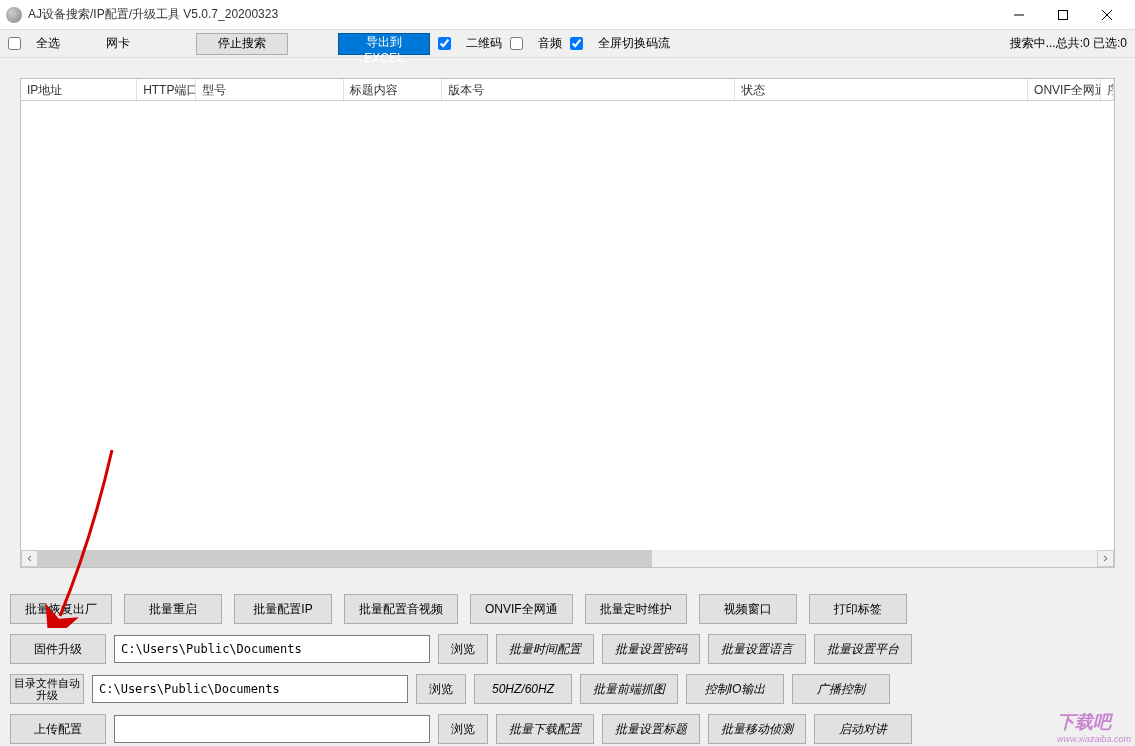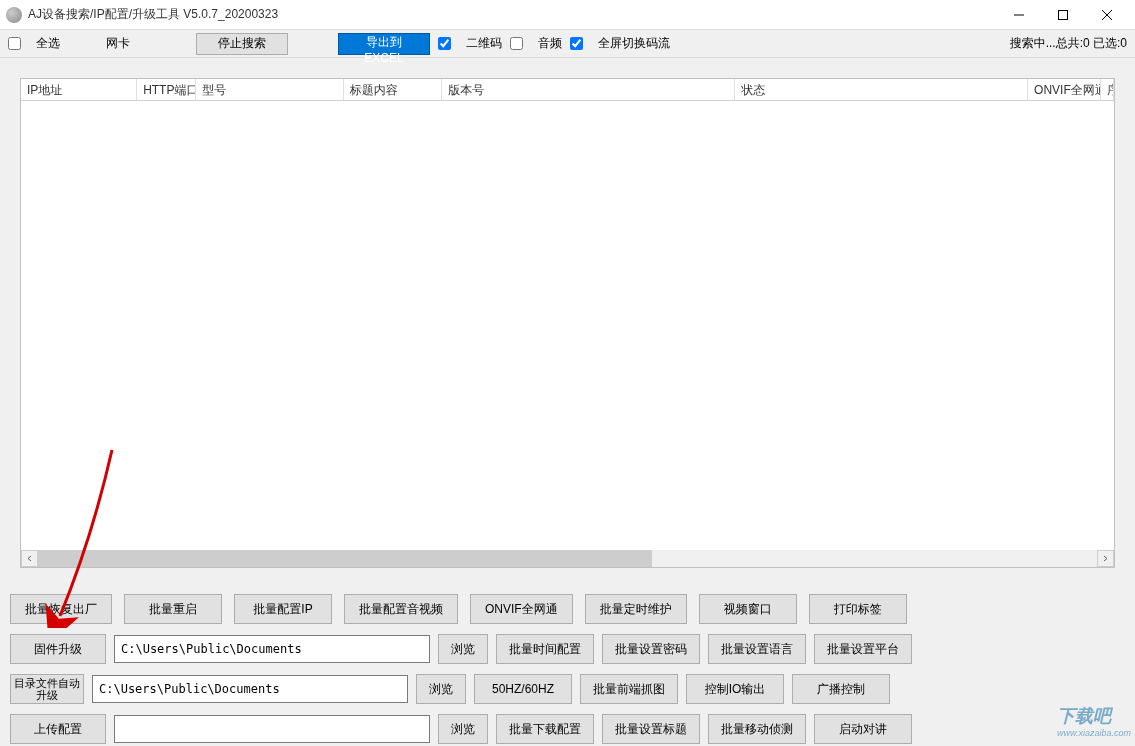--- a/index.html
+++ b/index.html
@@ -31,26 +31,26 @@
 .grid-scroll .track { flex: 1; height: 17px; background: #f0f0f0; position: relative; }
 .grid-scroll .thumb { position: absolute; left: 0; width: 58%; height: 100%; background: #cdcdcd; }
 
 .panel { background: #f0f0f0; padding: 6px 10px; }
 .row1 { display: flex; gap: 12px; margin-bottom: 10px; }
 .bigbtn { height: 30px; min-width: 98px; padding: 0 14px; border: 1px solid #adadad; background: #e1e1e1; font-size: 12px; cursor: default; }
 .row2 { display: flex; gap: 8px; margin-bottom: 10px; align-items: center; }
 .smbtn { height: 30px; width: 96px; border: 1px solid #adadad; background: #e1e1e1; font-size: 12px; cursor: default; text-align:center; }
 .pathbox { height: 28px; width: 316px; border: 1px solid #7a7a7a; background: #fff; padding: 0 6px; font-family: SimSun, monospace; font-size: 12px; }
 .browse { height: 30px; width: 50px; border: 1px solid #adadad; background: #e1e1e1; font-size: 12px; cursor: default; }
-.actbtn { height: 30px; width: 98px; border: 1px solid #adadad; background: #e1e1e1; font-size: 12px; cursor: default; }
+.actbtn { height: 30px; width: 98px; border: 1px solid #adadad; background: #e1e1e1; font-size: 12px; cursor: default; font-style: italic; }
 .lblbtn { height: 30px; width: 74px; border: 1px solid #adadad; background: #e1e1e1; font-size: 11px; cursor: default; display:flex; align-items:center; justify-content:center; text-align:center; line-height:1.1; }
 
 .arrow-overlay { position: absolute; left: 42px; top: 448px; pointer-events: none; }
 
-.watermark { position: absolute; right: 4px; bottom: 8px; color: #0369a1; font-size: 18px; font-weight: bold; font-style: italic; opacity: 0.5; pointer-events: none; }
+.watermark { position: absolute; right: 4px; bottom: 2px; color: #a21caf; font-size: 18px; font-weight: bold; font-style: italic; opacity: 0.5; pointer-events: none; }
 .watermark small { display:block; font-size:9px; font-weight:normal; text-align:right; }
 </style>
 </head>
 <body>
 
 <div class="titlebar">
   <div class="icon"></div>
   <div class="title">AJ设备搜索/IP配置/升级工具 V5.0.7_20200323</div>
   <div class="winbtns">
     <div class="winbtn">

